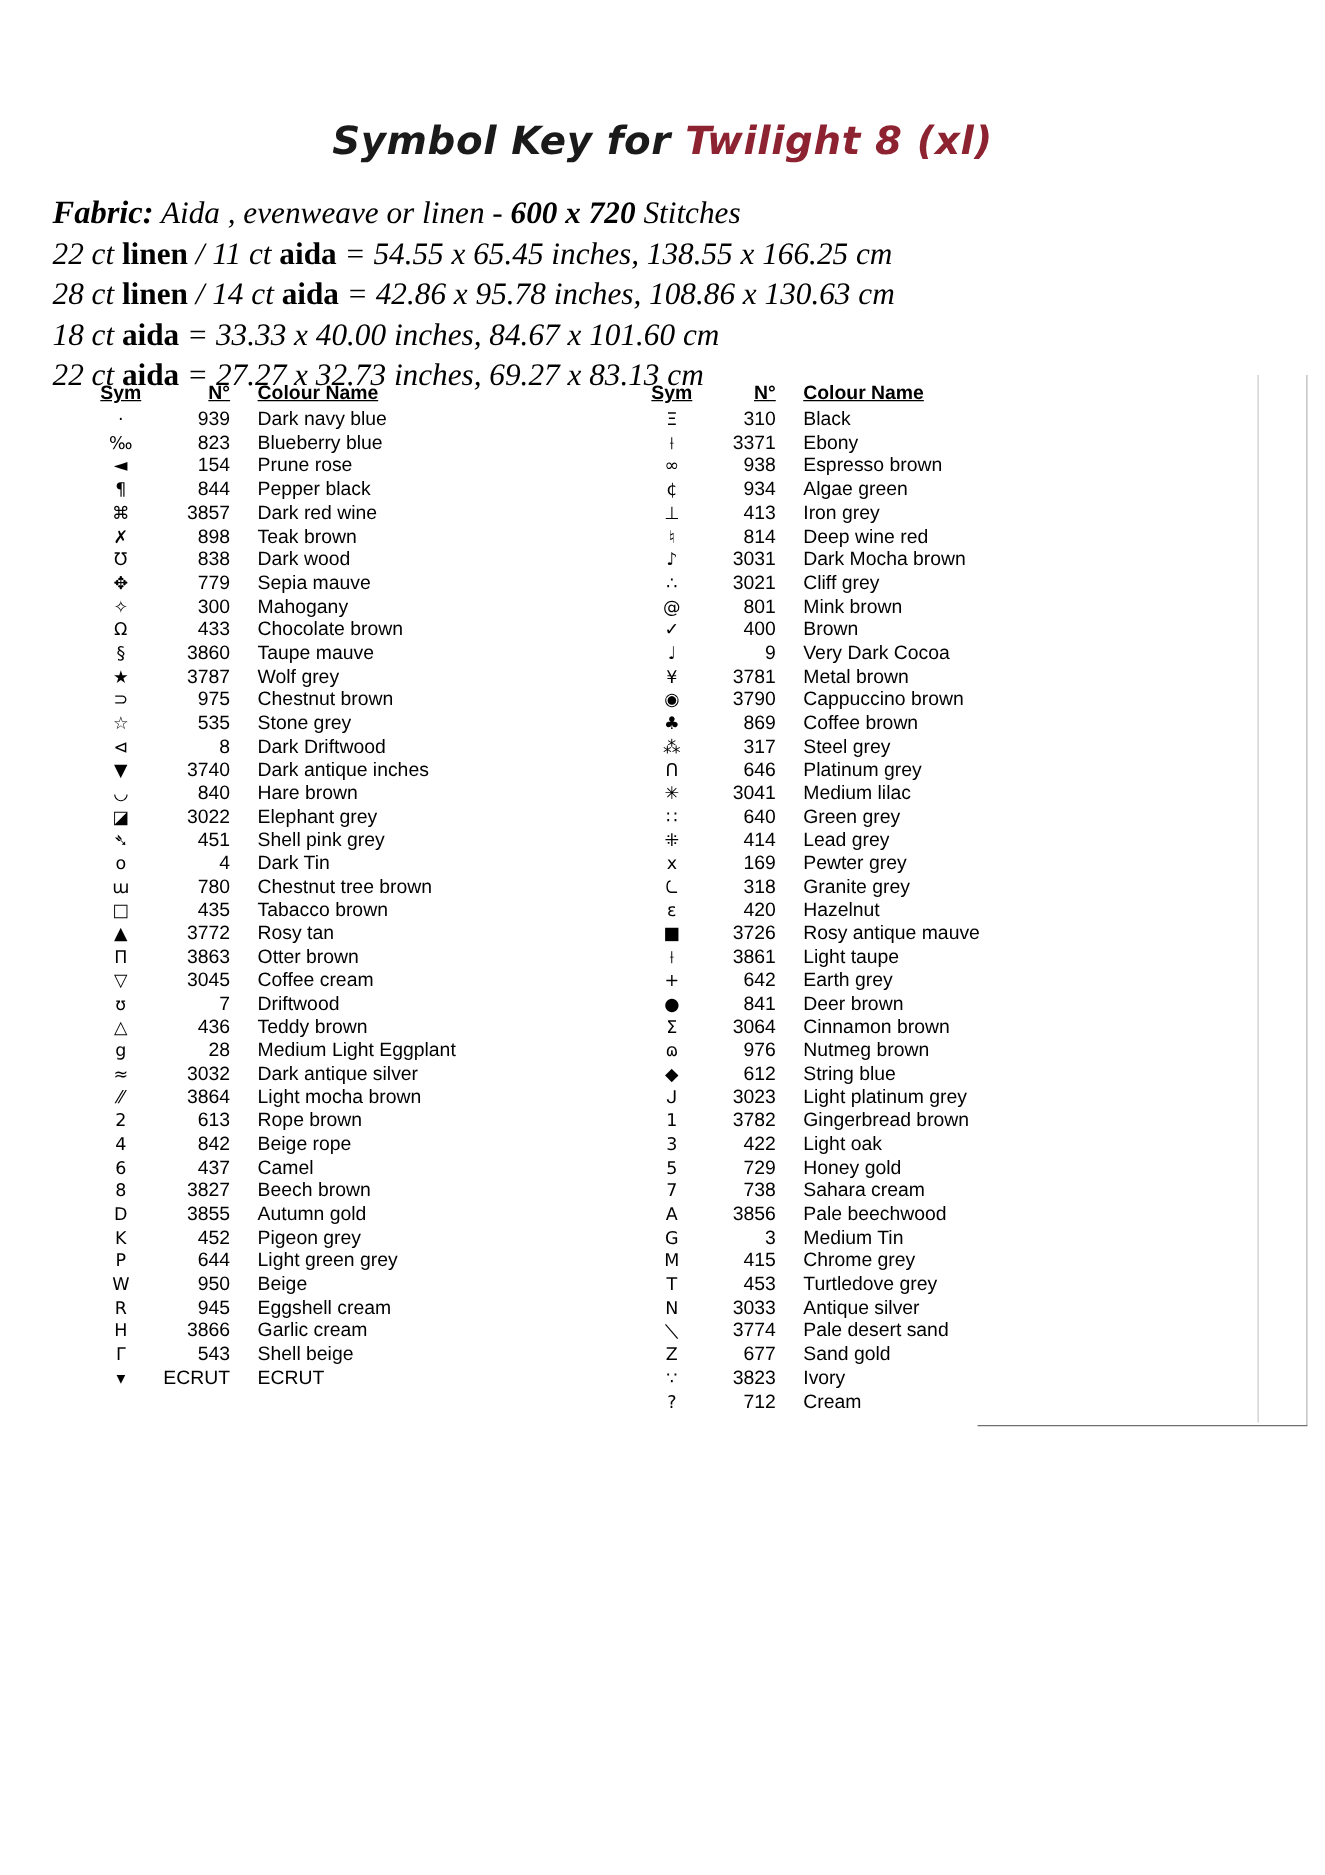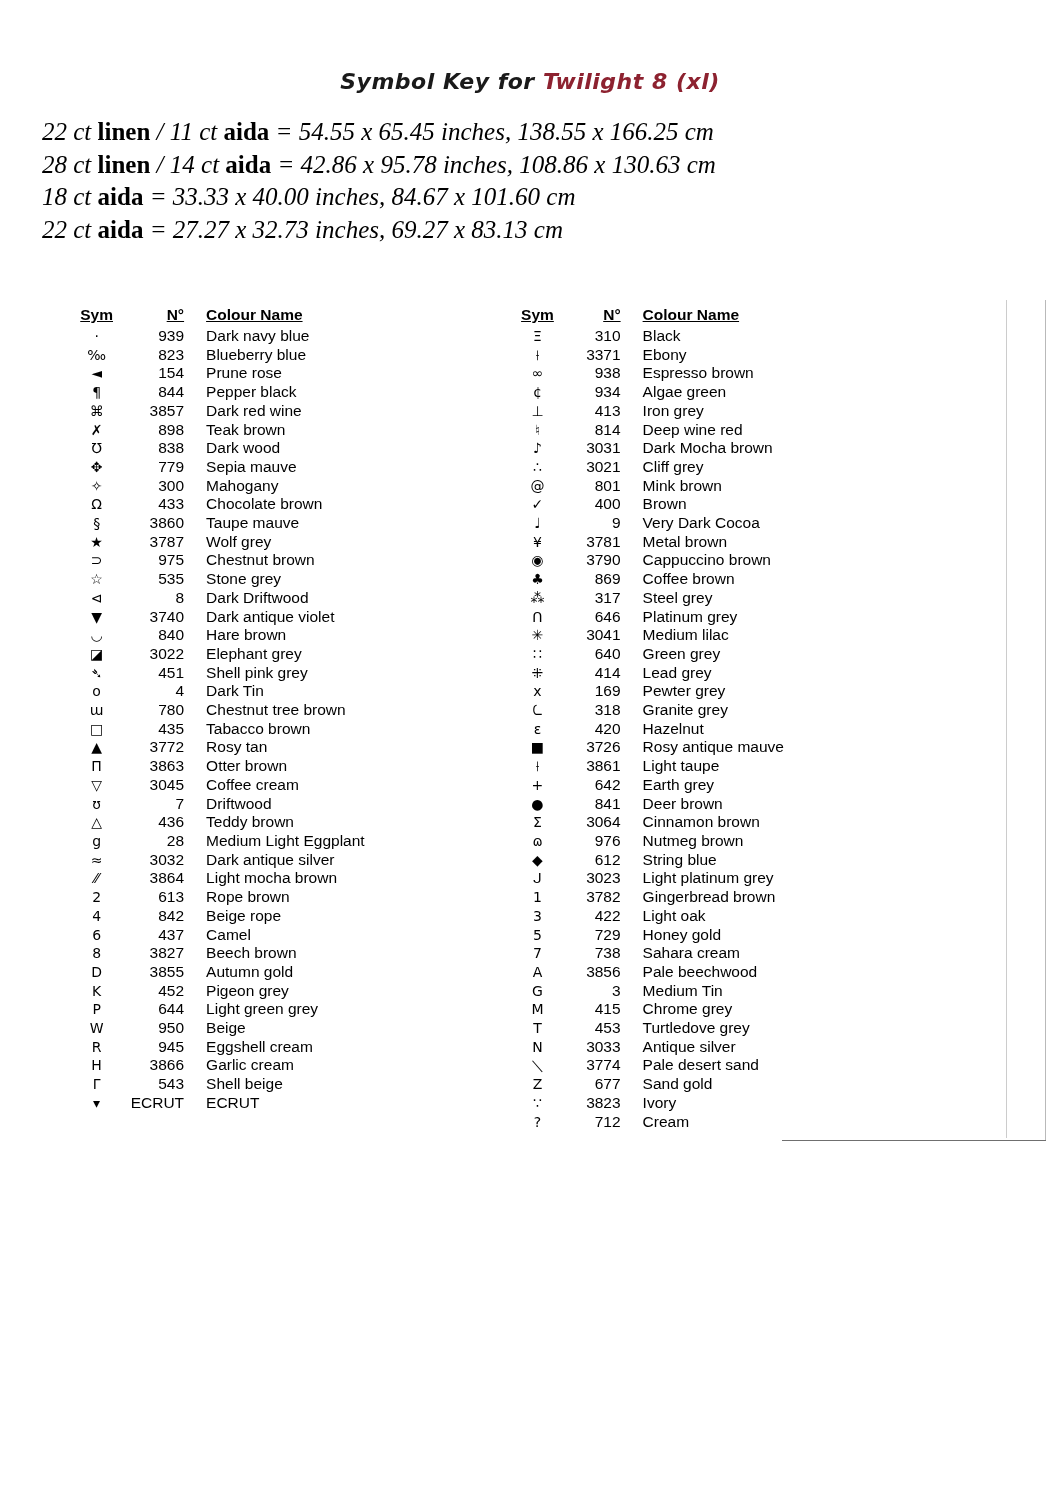--- a/index.html
+++ b/index.html
@@ -18,23 +18,23 @@
   .page {
     position: absolute;
     left: 0; top: 0;
     width: 1060px;
     height: 1500px;
     background: #fff;
   }
   
   .title {
     text-align: center;
-    margin-top: 69px;
+    margin-top: 95px;
     font-family: "DejaVu Sans", sans-serif;
-    font-size: 22px;
+    font-size: 31px;
     font-style: italic;
     font-weight: 600;
     letter-spacing: 0.5px;
   }
   .title .part1 {
     color: #1a1a1a;
   }
   .title .part2 {
     color: #8d2230;
     font-weight: 700;
@@ -144,20 +144,24 @@
 <body>
 
 <div class="page">
 
   <div class="title">
     <span class="part1">Symbol Key for</span>
     <span class="part2">Twilight 8 (xl)</span>
   </div>
 
   <div class="fabric">
+    <div class="line">
+      <span class="lbl">Fabric:</span>
+      <span>Aida , evenweave or  linen - </span><span class="bi">600 x 720</span><span> Stitches</span>
+    </div>
     <div class="line">
       <span>22 ct </span><span class="b">linen</span><span> / 11 ct </span><span class="b">aida</span><span> = 54.55 x 65.45 inches, 138.55 x 166.25 cm</span>
     </div>
     <div class="line">
       <span>28 ct </span><span class="b">linen</span><span> / 14 ct </span><span class="b">aida</span><span> = 42.86 x 95.78 inches, 108.86 x 130.63 cm</span>
     </div>
     <div class="line">
       <span>18 ct </span><span class="b">aida</span><span>  = 33.33 x 40.00 inches, 84.67 x 101.60 cm</span>
     </div>
     <div class="line">
@@ -247,21 +251,21 @@
               <td class="name">Stone grey</td>
             </tr>
             <tr>
               <td class="sym">⊲</td>
               <td class="num">8</td>
               <td class="name">Dark Driftwood</td>
             </tr>
             <tr>
               <td class="sym">▼</td>
               <td class="num">3740</td>
-              <td class="name">Dark antique violet</td>
+              <td class="name">Dark antique inches</td>
             </tr>
             <tr>
               <td class="sym">◡</td>
               <td class="num">840</td>
               <td class="name">Hare brown</td>
             </tr>
             <tr>
               <td class="sym">◪</td>
               <td class="num">3022</td>
               <td class="name">Elephant grey</td>

